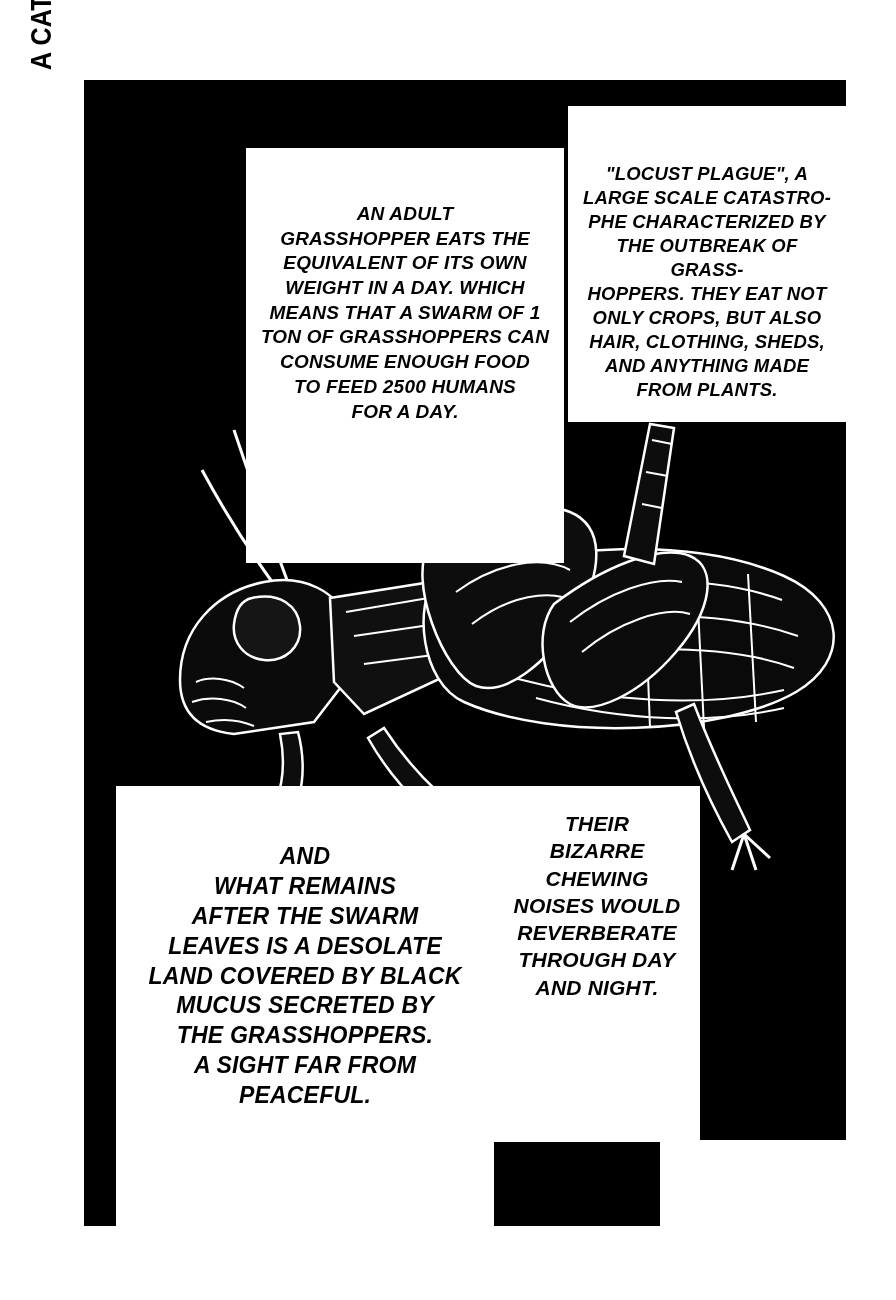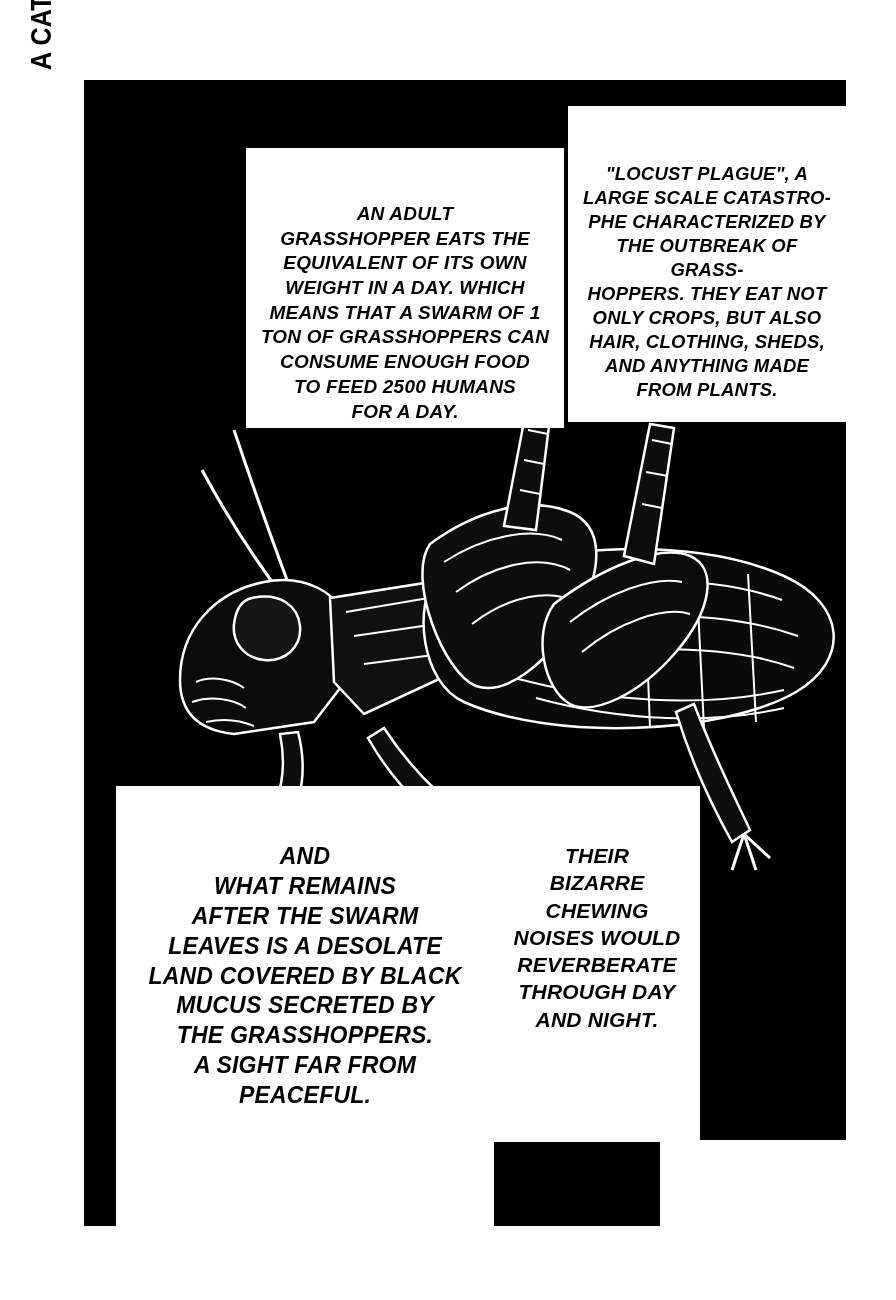--- a/index.html
+++ b/index.html
@@ -91,21 +91,21 @@
   }
   .tbox p {
     margin: 0;
     white-space: pre-line;
   }
 
   #box-adult {
     left: 246px;
     top: 148px;
     width: 318px;
-    height: 280px;
+    height: 415px;
     padding: 54px 12px 0 12px;
     font-size: 19px;
   }
   #box-plague {
     left: 568px;
     top: 106px;
     width: 278px;
     height: 316px;
     padding: 56px 10px 0 10px;
     font-size: 18.5px;
@@ -116,21 +116,21 @@
     width: 378px;
     height: 496px;
     padding: 56px 8px 0 8px;
     font-size: 23px;
   }
   #box-noises {
     left: 494px;
     top: 786px;
     width: 206px;
     height: 356px;
-    padding: 56px 6px 0 6px;
+    padding: 24px 6px 0 6px;
     font-size: 21px;
   }
 </style>
 </head>
 <body>
 
 <div id="page">
 
   <div class="side-caption">
     <div class="side-caption-inner">A CATASTROPHE BROUGHT ON BY INSECTS: LOCUST PLAGUE! HOW WILL ITADORI HANDLE IT...!?</div>

